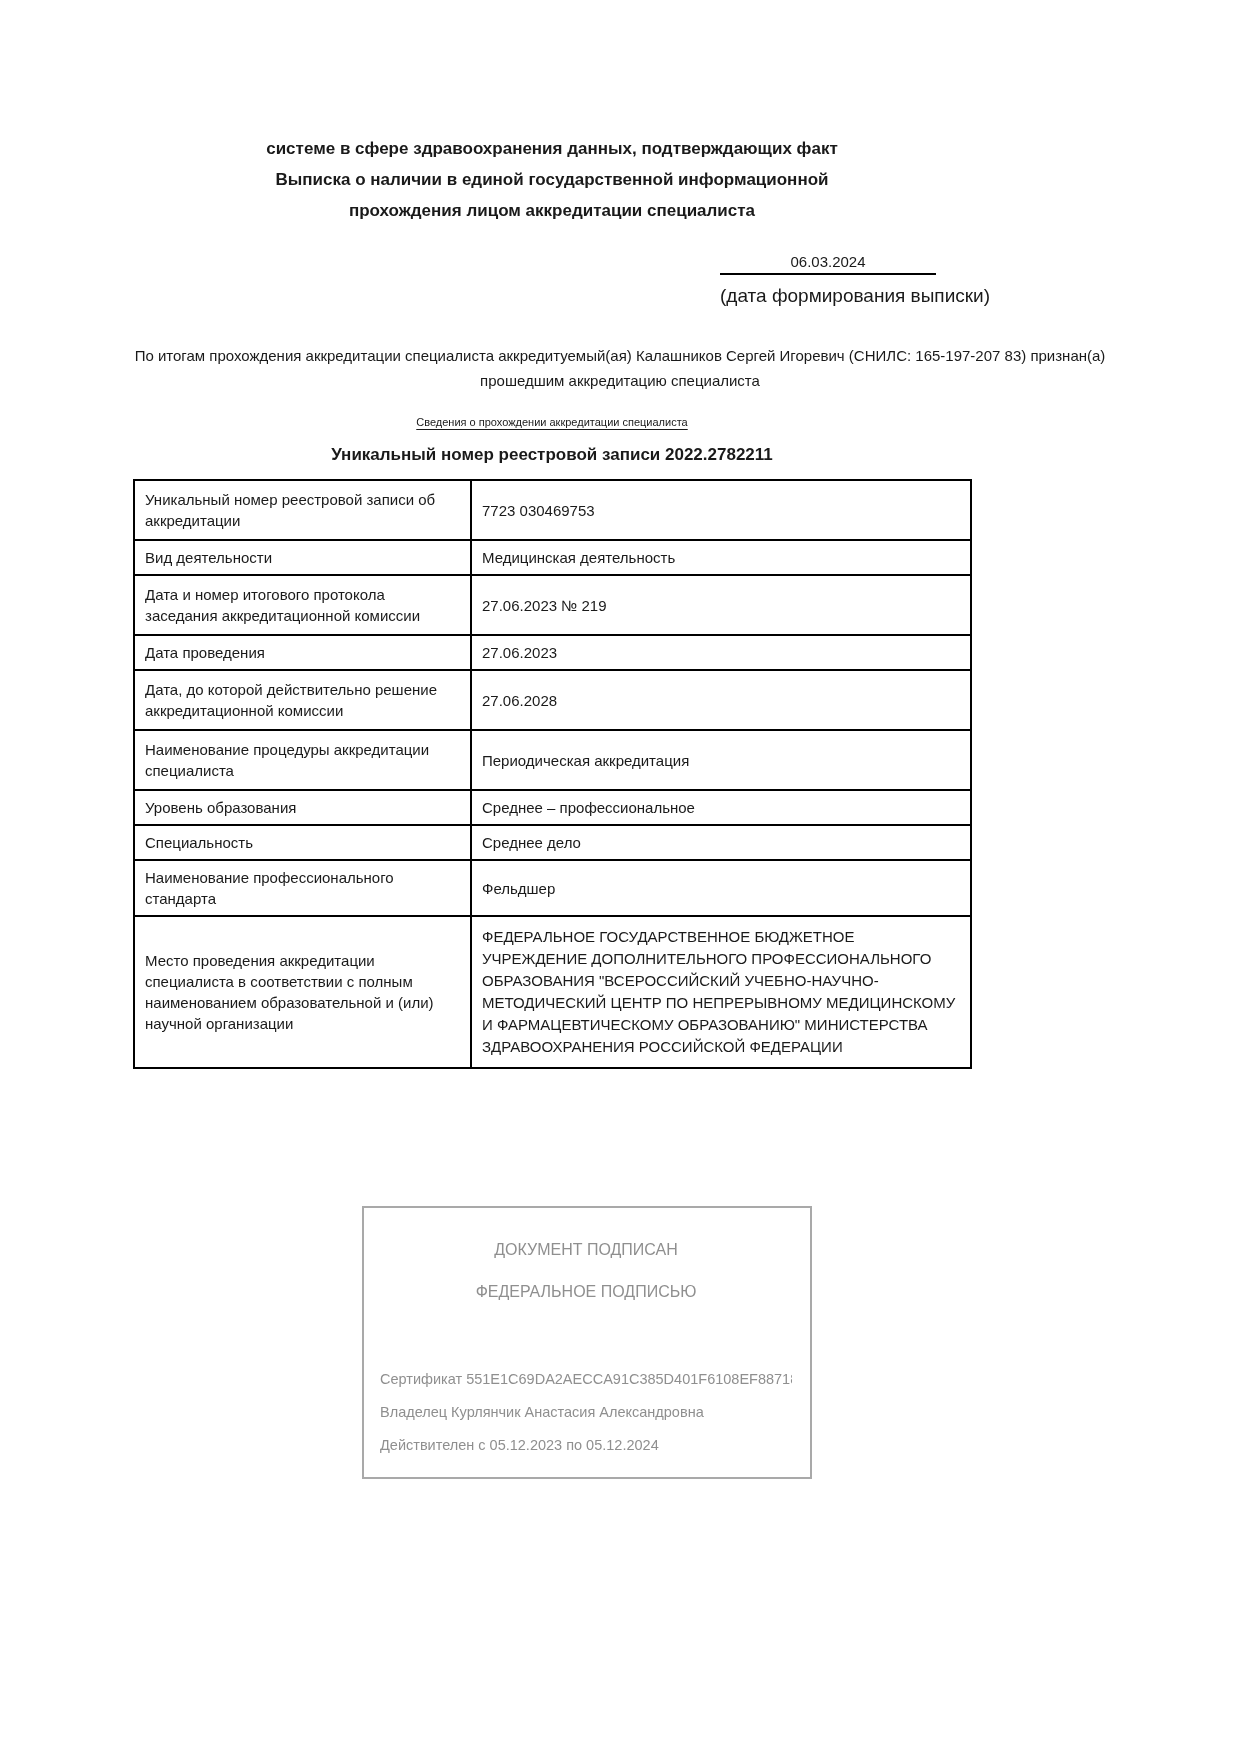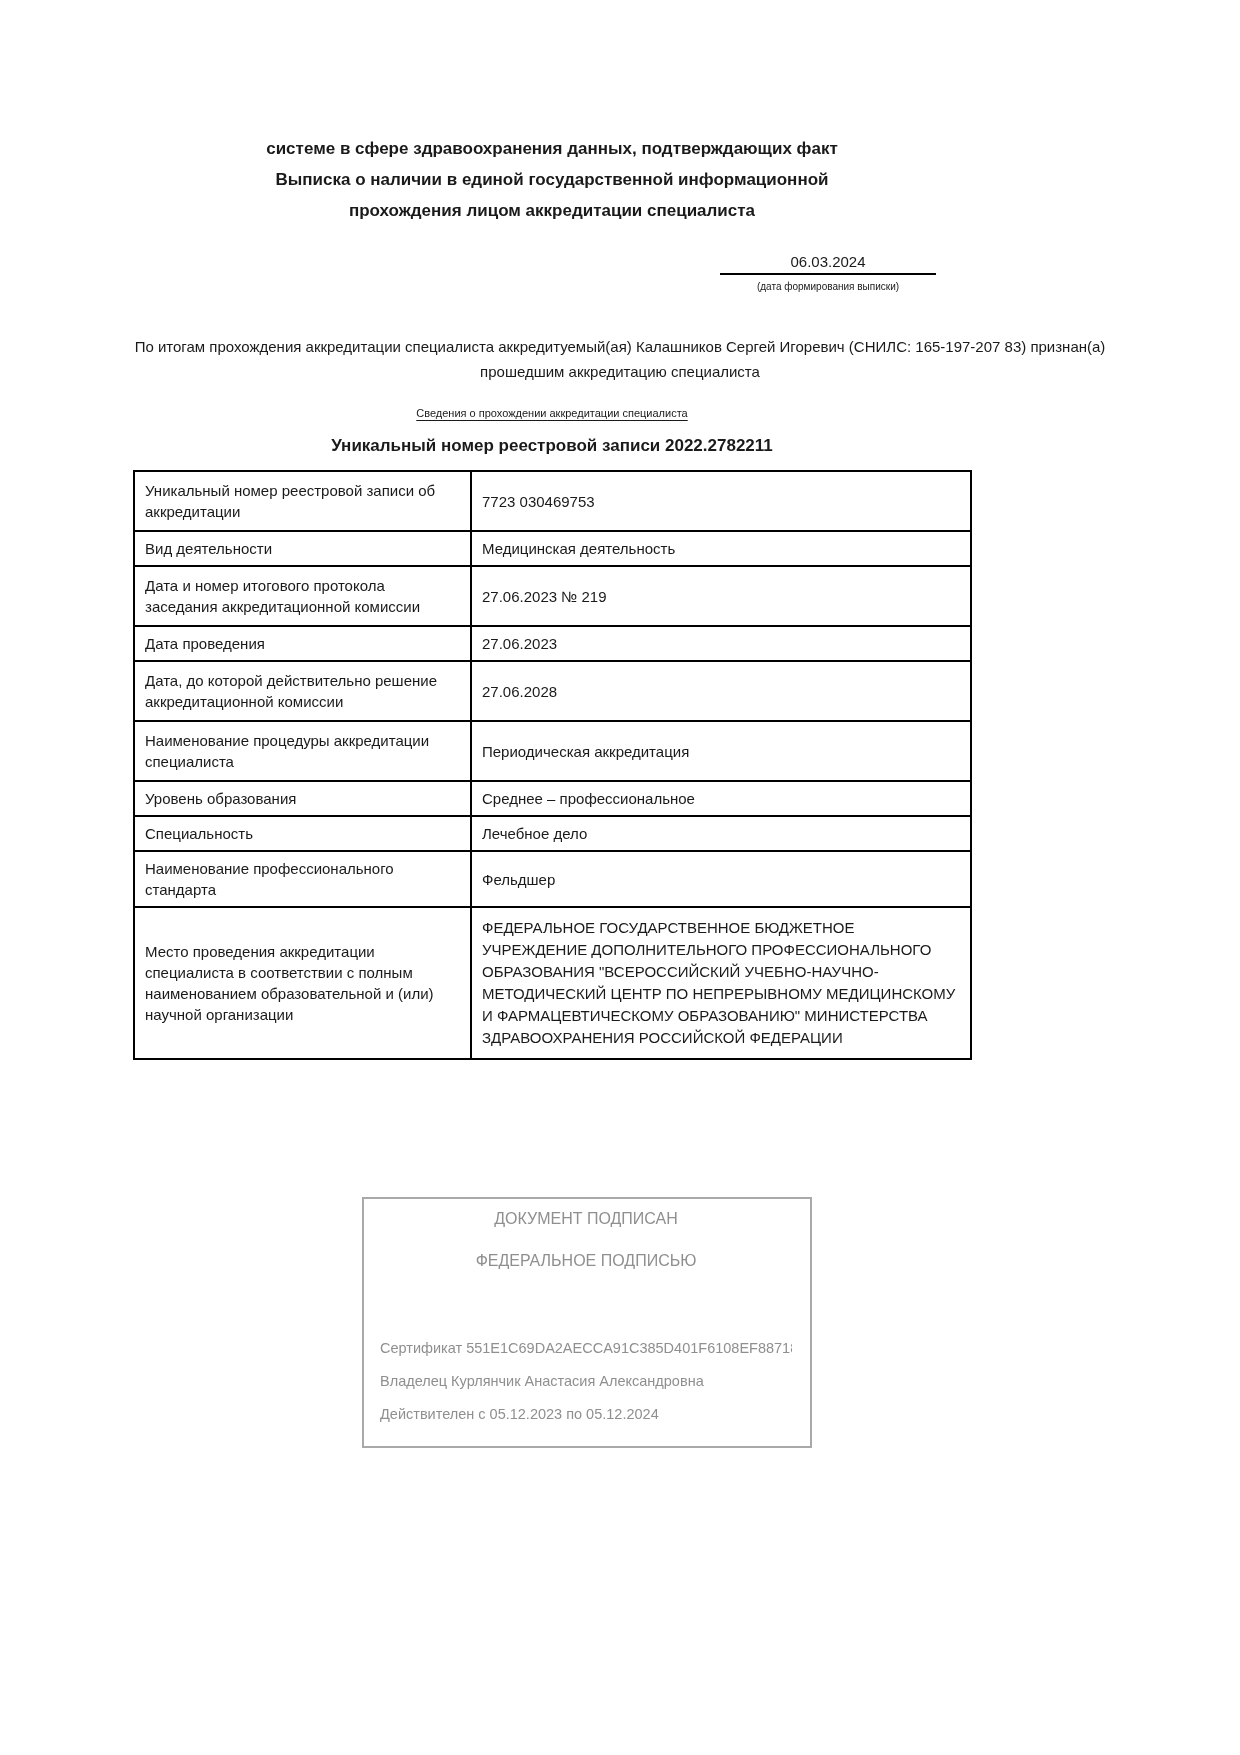--- a/index.html
+++ b/index.html
@@ -33,22 +33,22 @@
   .date-value {
     display: block;
     width: 100%;
     padding-bottom: 2px;
     border-bottom: 2px solid #000;
     line-height: 19px;
   }
   .date-caption {
     display: block;
     line-height: 19px;
-    padding-top: 2px;
-    font-size: 10px;
+    padding-top: 11px;
+    font-size: 19px;
     white-space: nowrap;
   }
 
   
   .intro {
     margin: 38px auto 0;
     max-width: 1000px;
     text-align: center;
     font-size: 15px;
     line-height: 25px;
@@ -88,21 +88,21 @@
   .acc-table td.lbl { width: 337px; }
   .acc-table td.val { width: 500px; }
   .acc-table tr.tall td { padding-top: 8px; padding-bottom: 8px; }
   .acc-table tr.org td.val { line-height: 22px; padding-top: 9px; padding-bottom: 9px; }
 
   
   .sig-box {
     width: 450px;
     margin: 137px 0 0 362px;
     border: 2px solid #a9a9a9;
-    padding: 10px 18px 22px 16px;
+    padding: 32px 18px 22px 16px;
     color: #8f8f8f;
   }
   .sig-title {
     text-align: center;
     font-size: 16px;
     line-height: 20px;
   }
   .sig-title + .sig-title { margin-top: 22px; }
   .sig-detail {
     font-size: 14.5px;
@@ -160,21 +160,21 @@
       <tr class="tall">
         <td class="lbl">Наименование процедуры аккредитации специалиста</td>
         <td class="val">Периодическая аккредитация</td>
       </tr>
       <tr>
         <td class="lbl">Уровень образования</td>
         <td class="val">Среднее – профессиональное</td>
       </tr>
       <tr>
         <td class="lbl">Специальность</td>
-        <td class="val">Лечебное дело</td>
+        <td class="val">Среднее дело</td>
       </tr>
       <tr>
         <td class="lbl">Наименование профессионального стандарта</td>
         <td class="val">Фельдшер</td>
       </tr>
       <tr class="org">
         <td class="lbl">Место проведения аккредитации специалиста в соответствии с полным наименованием образовательной и (или) научной организации</td>
         <td class="val">ФЕДЕРАЛЬНОЕ ГОСУДАРСТВЕННОЕ БЮДЖЕТНОЕ УЧРЕЖДЕНИЕ ДОПОЛНИТЕЛЬНОГО ПРОФЕССИОНАЛЬНОГО ОБРАЗОВАНИЯ "ВСЕРОССИЙСКИЙ УЧЕБНО-НАУЧНО-МЕТОДИЧЕСКИЙ ЦЕНТР ПО НЕПРЕРЫВНОМУ МЕДИЦИНСКОМУ И ФАРМАЦЕВТИЧЕСКОМУ ОБРАЗОВАНИЮ" МИНИСТЕРСТВА ЗДРАВООХРАНЕНИЯ РОССИЙСКОЙ ФЕДЕРАЦИИ</td>
       </tr>
     </tbody>

